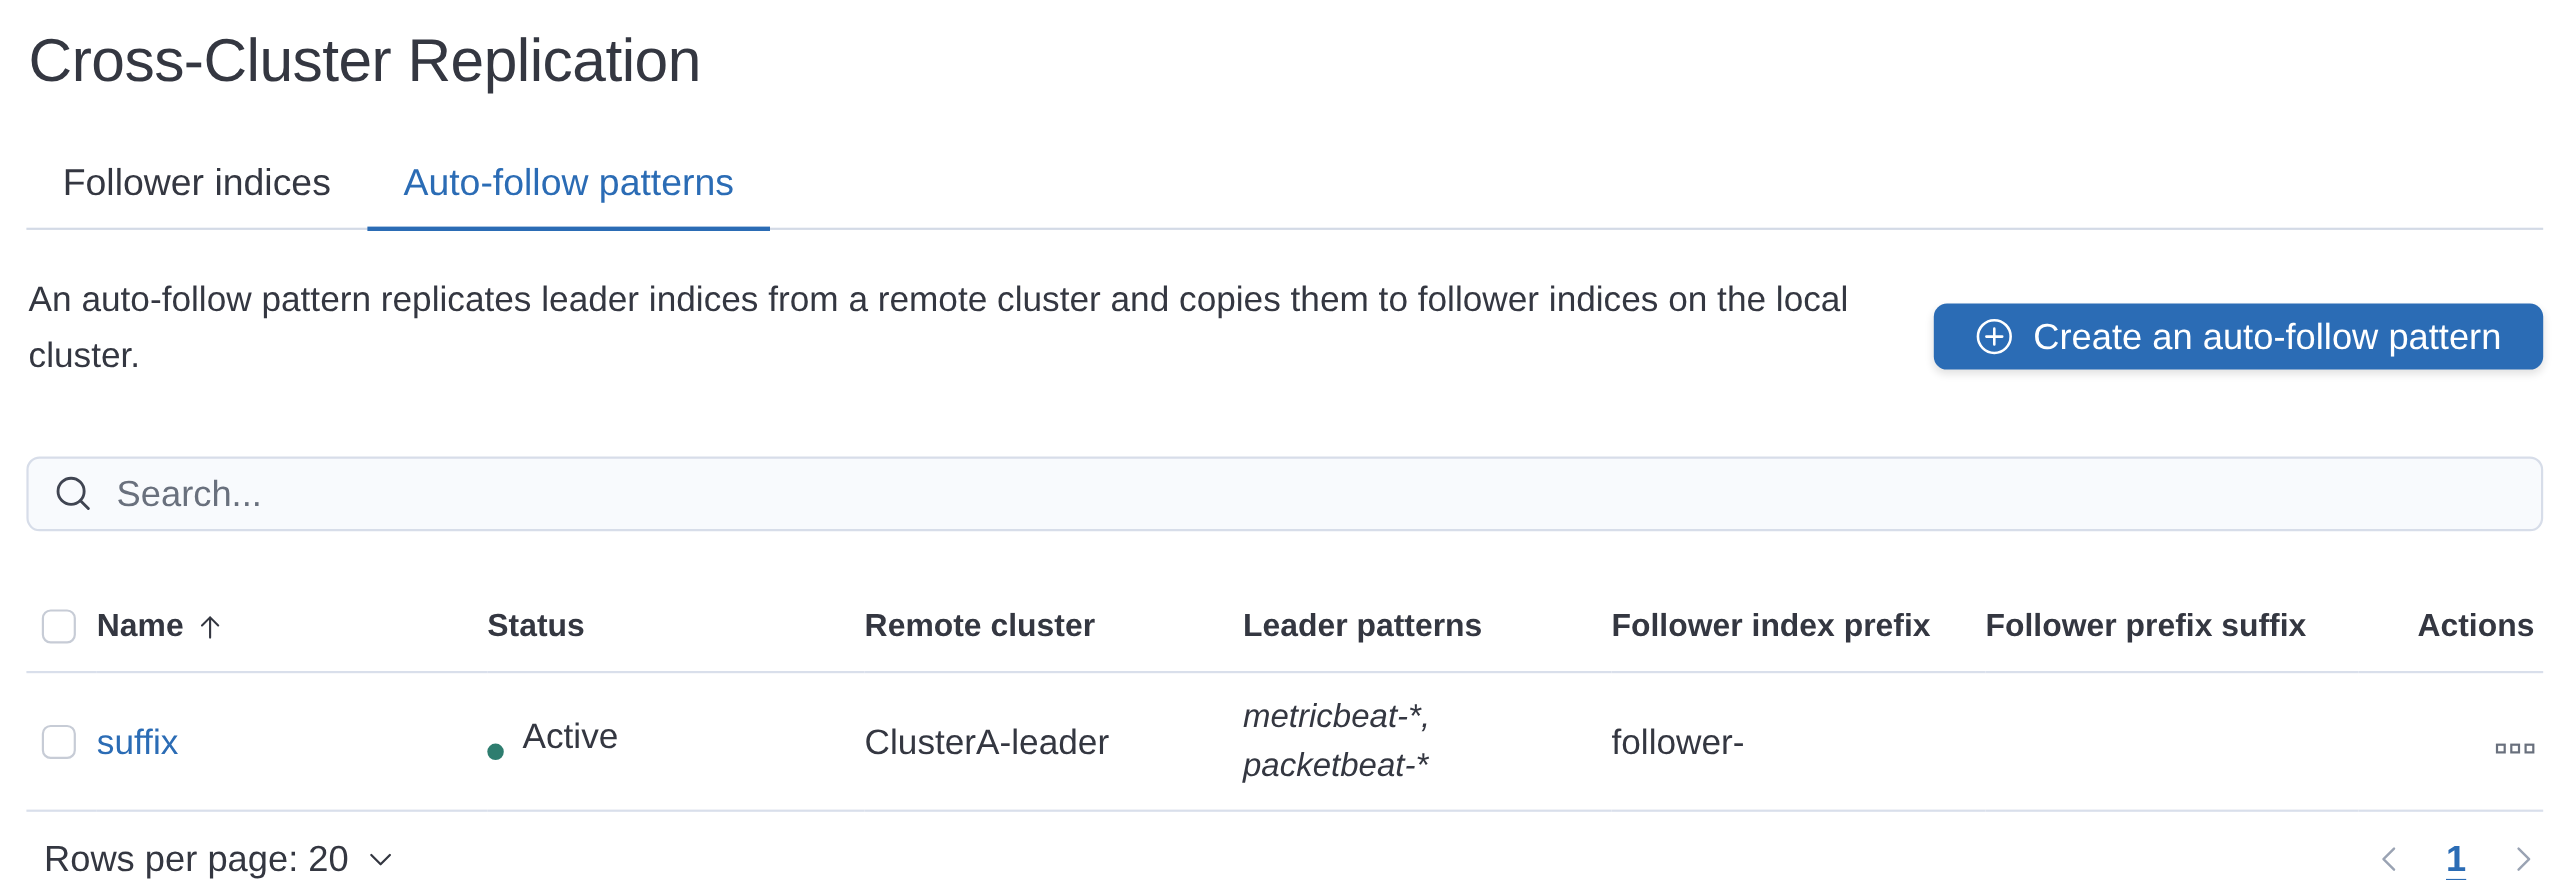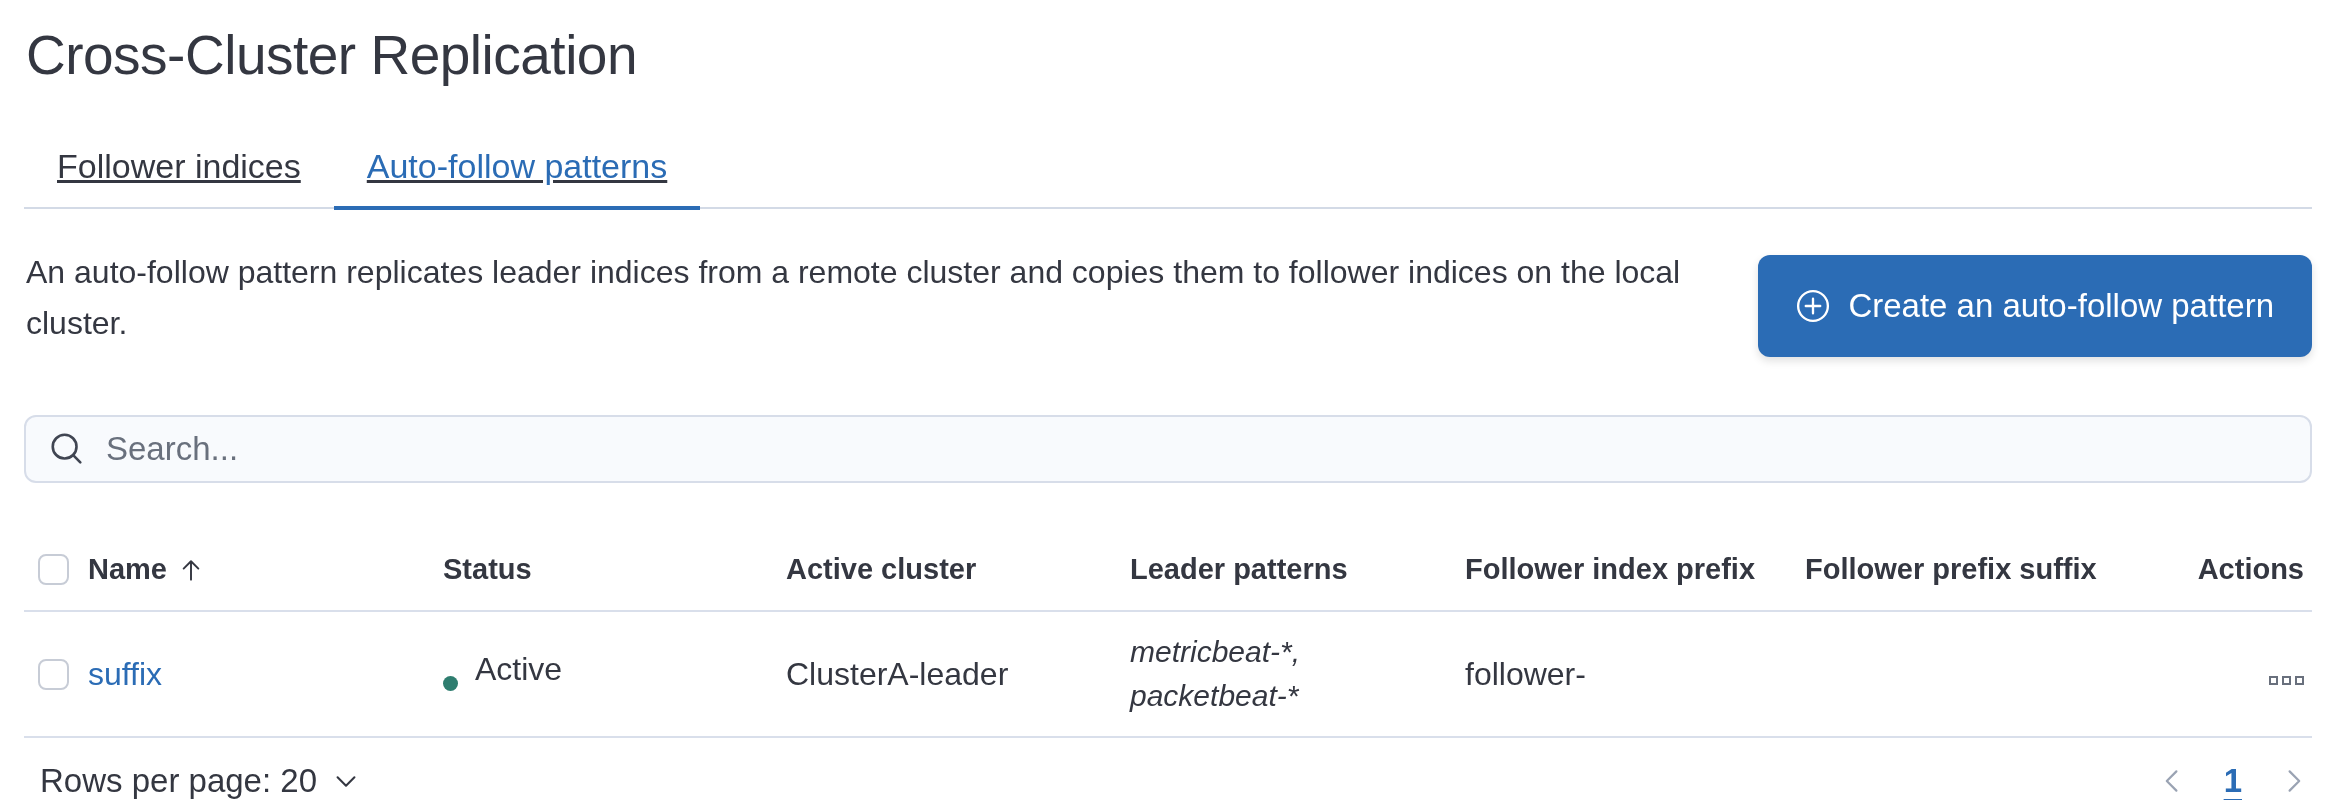--- a/index.html
+++ b/index.html
@@ -9,32 +9,32 @@
     font-family:"Liberation Sans","DejaVu Sans",sans-serif;
     color:var(--text,#343741);
   }
   .page { width:2336px; height:800px; padding:0 24px; }
 
   h1.title {
     margin:26px 0 0 2px; font-size:55px; line-height:58px;
     font-weight:400; letter-spacing:-0.5px; color:var(--text,#343741);
   }
 
-  .tabs { display:flex; margin-top:62px; border-bottom:2px solid var(--border,#d3dae6);text-decoration:underline; }
+  .tabs { display:flex; margin-top:62px; border-bottom:2px solid var(--border,#d3dae6); }
   .tab {
     padding:0 33px 20px 33px; font-size:34px; line-height:40px;
     color:var(--text,#343741); cursor:pointer;
     border-bottom:4px solid transparent; margin-bottom:-3px;
   }
   .tab.active { color:var(--accent,#2b6cb5); border-bottom-color:var(--accent,#2b6cb5); }
 
   .intro-row { margin-top:38px; display:flex; justify-content:space-between; align-items:center; }
   .desc { margin:0 0 16px 2px; font-size:32px; line-height:51px; max-width:1730px; color:var(--text,#343741); }
   .create-btn {
-    flex:none; height:102px; padding:0 38px; border:none; border-radius:12px;
+    flex:none; height:60px; padding:0 38px; border:none; border-radius:12px;
     background:var(--accent,#2b6cb5); color:#fff; font-size:33px;
     font-family:inherit; display:flex; align-items:center; gap:18px; cursor:pointer;
     box-shadow:0 4px 8px rgba(0,0,0,0.12);
   }
   .create-btn svg { display:block; }
 
   .searchbox {
     margin-top:50px; height:68px; border:2px solid #d7dde9; background:#f8fafd;
     border-radius:12px; display:flex; align-items:center; padding:0 10px 0 22px; gap:18px;
   }
@@ -136,21 +136,21 @@
           <span class="sort-wrap">
             <span>Name</span>
             <span style="display:flex;">
               <svg width="28" height="28" viewBox="0 0 16 16" fill="none">
                 <path d="M8 13.5V3M3.8 7.2L8 3l4.2 4.2" stroke="#343741" stroke-width="1.1" stroke-linecap="round" stroke-linejoin="round"></path>
               </svg>
             </span>
           </span>
         </th>
         <th>Status</th>
-        <th>Active cluster</th>
+        <th>Remote cluster</th>
         <th>Leader patterns</th>
         <th>Follower index prefix</th>
         <th>Follower prefix suffix</th>
         <th class="right">Actions</th>
       </tr>
     </thead>
     <tbody>
       <tr>
         <td class="check-cell">
             <div class="checkbox"></div>

